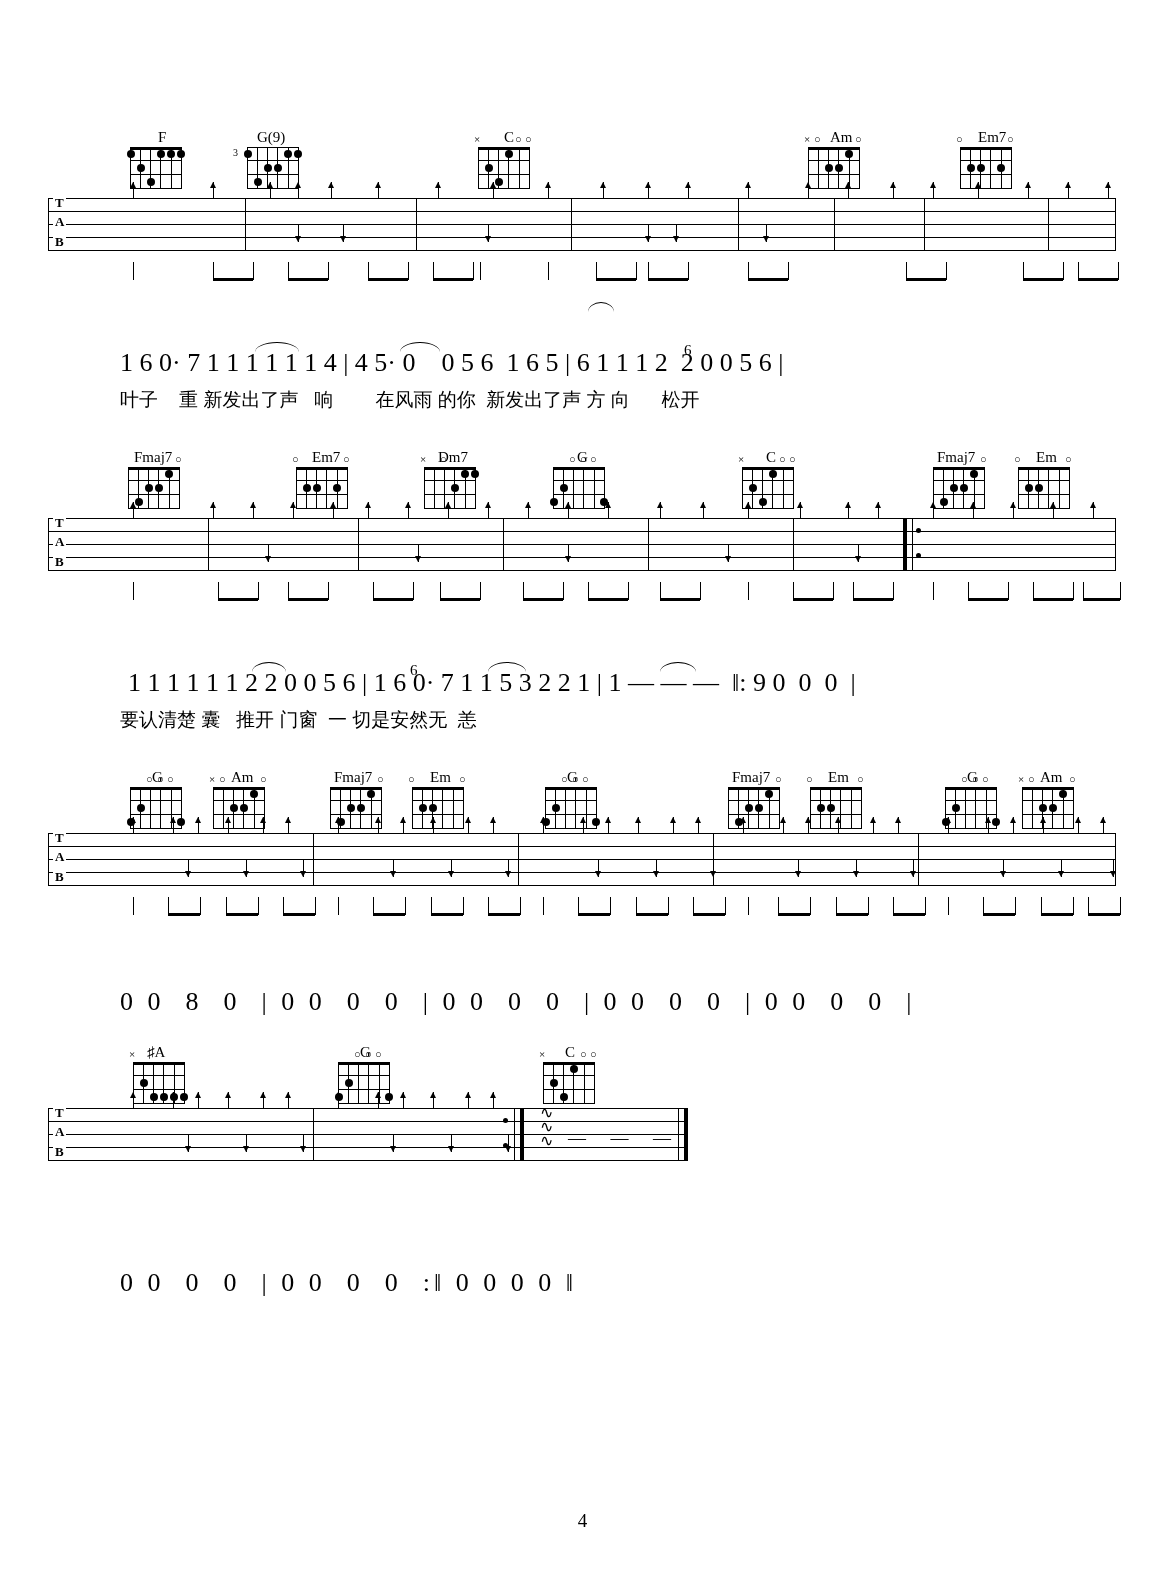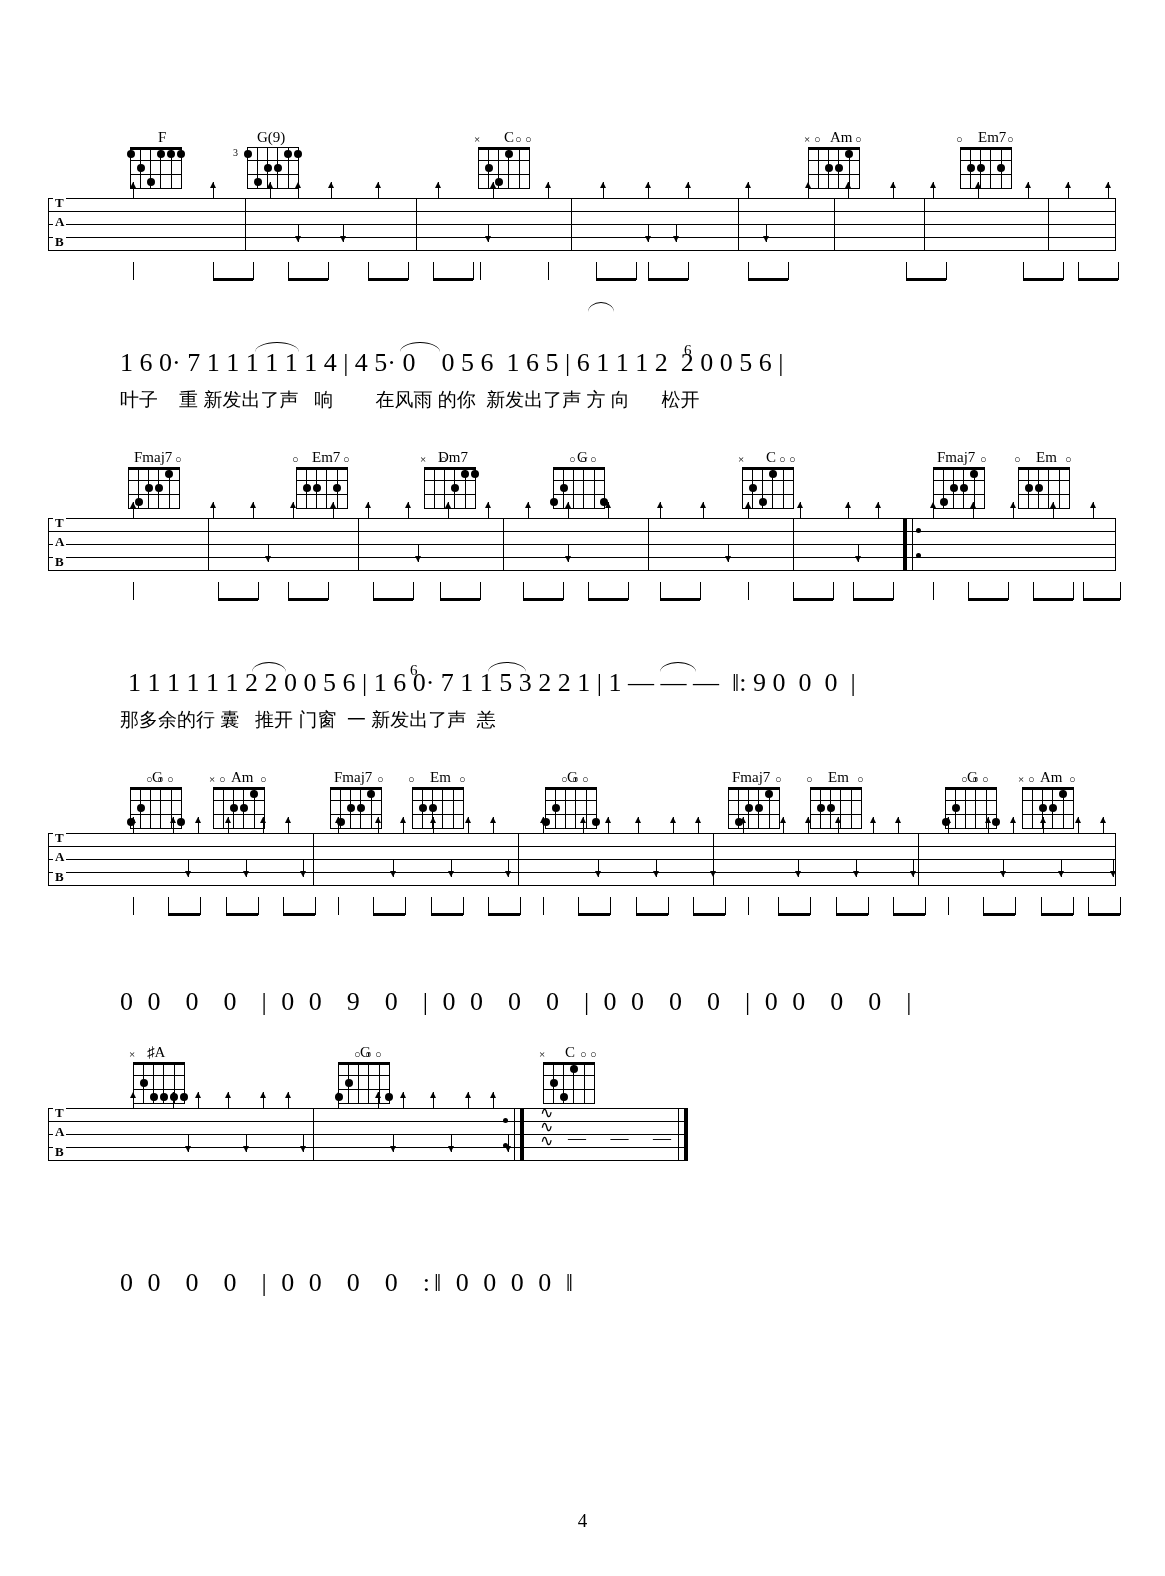--- a/index.html
+++ b/index.html
@@ -491,21 +491,21 @@
       <div class="beam" style="left:920px;top:16px;width:40px;"></div>
       <div class="stem" style="left:985px;top:0;height:18px;"></div>
         <div class="stem" style="left:1025px;top:0;height:18px;"></div>
       <div class="beam" style="left:985px;top:16px;width:40px;"></div>
       <div class="stem" style="left:1035px;top:0;height:18px;"></div>
         <div class="stem" style="left:1072px;top:0;height:18px;"></div>
       <div class="beam" style="left:1035px;top:16px;width:37px;"></div>
     </div>
 
     <div class="melody" style="left:128px;top:228px;">1 1 1 1 1 1 2 2 0 0 5 6 | 1 6 0· 7 1 1 5 3 2 2 1 | 1 — — —  ‖: 9 0  0  0  |</div>
-    <div class="lyrics" style="left:120px;top:268px;">那多余的行 囊   推开 门窗  一 新发出了声  恙</div>
+    <div class="lyrics" style="left:120px;top:268px;">要认清楚 囊   推开 门窗  一 切是安然无  恙</div>
     <div class="tie" style="left:252px;top:222px;width:34px;"></div>
     <div class="tie" style="left:488px;top:222px;width:38px;"></div>
     <div class="tie" style="left:660px;top:222px;width:36px;"></div>
     <div class="abs" style="left:410px;top:222px;font-size:15px;font-family:'Liberation Serif',serif;">6</div>
   </div>
 
   <div class="system" style="left:0;top:765px;width:1165px;">
 
     <div class="chordbox" style="left:130px;top:5px;">
       <div class="chordname" style="margin-left:22px;">G</div>
@@ -809,21 +809,21 @@
         <div class="stem" style="left:967px;top:0;height:18px;"></div>
       <div class="beam" style="left:935px;top:16px;width:32px;"></div>
       <div class="stem" style="left:993px;top:0;height:18px;"></div>
         <div class="stem" style="left:1025px;top:0;height:18px;"></div>
       <div class="beam" style="left:993px;top:16px;width:32px;"></div>
       <div class="stem" style="left:1040px;top:0;height:18px;"></div>
         <div class="stem" style="left:1072px;top:0;height:18px;"></div>
       <div class="beam" style="left:1040px;top:16px;width:32px;"></div>
     </div>
 
-    <div class="melody" style="left:120px;top:222px;letter-spacing:4px;">0 0  0  0  | 0 0  9  0  | 0 0  0  0  | 0 0  0  0  | 0 0  0  0  |</div>
+    <div class="melody" style="left:120px;top:222px;letter-spacing:4px;">0 0  8  0  | 0 0  0  0  | 0 0  0  0  | 0 0  0  0  | 0 0  0  0  |</div>
   </div>
 
   <div class="system" style="left:0;top:1040px;width:1165px;">
 
     <div class="chordbox" style="left:133px;top:5px;">
       <div class="chordname" style="margin-left:14px;">♯A</div>
       <div class="grid">
         <div class="mark" style="left:-4px;">×</div>
         <div class="nut"></div>
         <div class="fretline" style="top:13px;"></div>

